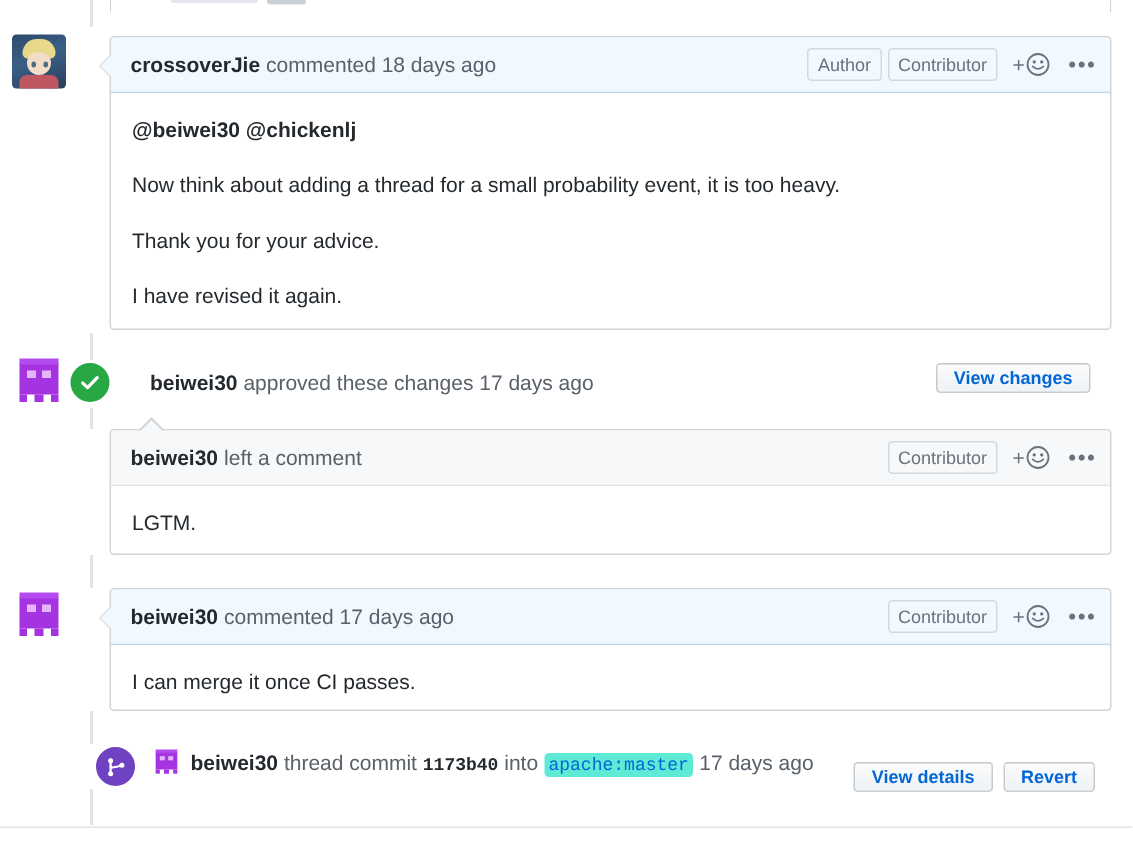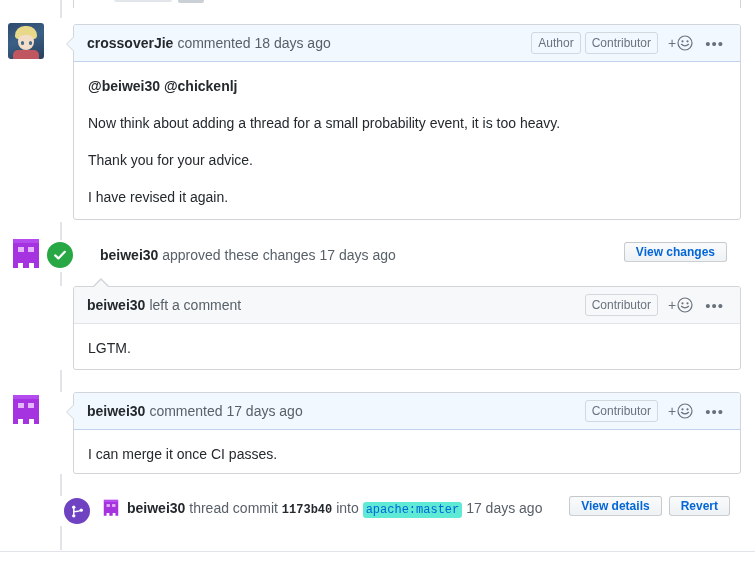--- a/index.html
+++ b/index.html
@@ -107,21 +107,21 @@
     border: none;
     border-left: 8px solid transparent;
     border-right: 8px solid transparent;
     border-bottom: 8px solid #f6f8fa;
   }
 
   .c-head {
     display: flex;
     align-items: center;
     height: 37px;
-    padding: 0 14px 0 13px;
+    padding: 0 7px 0 13px;
     background: #f1f8ff;
     border-bottom: 1px solid #c0d3eb;
     border-radius: 2px 2px 0 0;
     font-size: 14px;
     color: #586069;
   }
   .c-head.grey {
     background: #f6f8fa;
     border-bottom: 1px solid #e1e4e8;
   }
@@ -430,21 +430,21 @@
       <b>beiwei30</b>
       <span>thread commit</span>
       <code class="sha">1173b40</code>
       <span>into</span>
       <code class="branch">apache:master</code>
       <span>17 days ago</span>
     </div>
 
     <div class="subtext" style="left:107px;top:29px;margin-top:48px;">1 check was pending</div>
 
-    <div class="btn-wrap" style="right:11px;top:0px;">
+    <div class="btn-wrap" style="right:11px;top:12px;">
       <button class="btn">View details</button>
       <button class="btn">Revert</button>
     </div>
   </div>
 
   <div class="hr" style="top:551px;"></div>
   <div class="bottom-band" style="top:552px;height:18px;"></div>
 
 </div>
 

